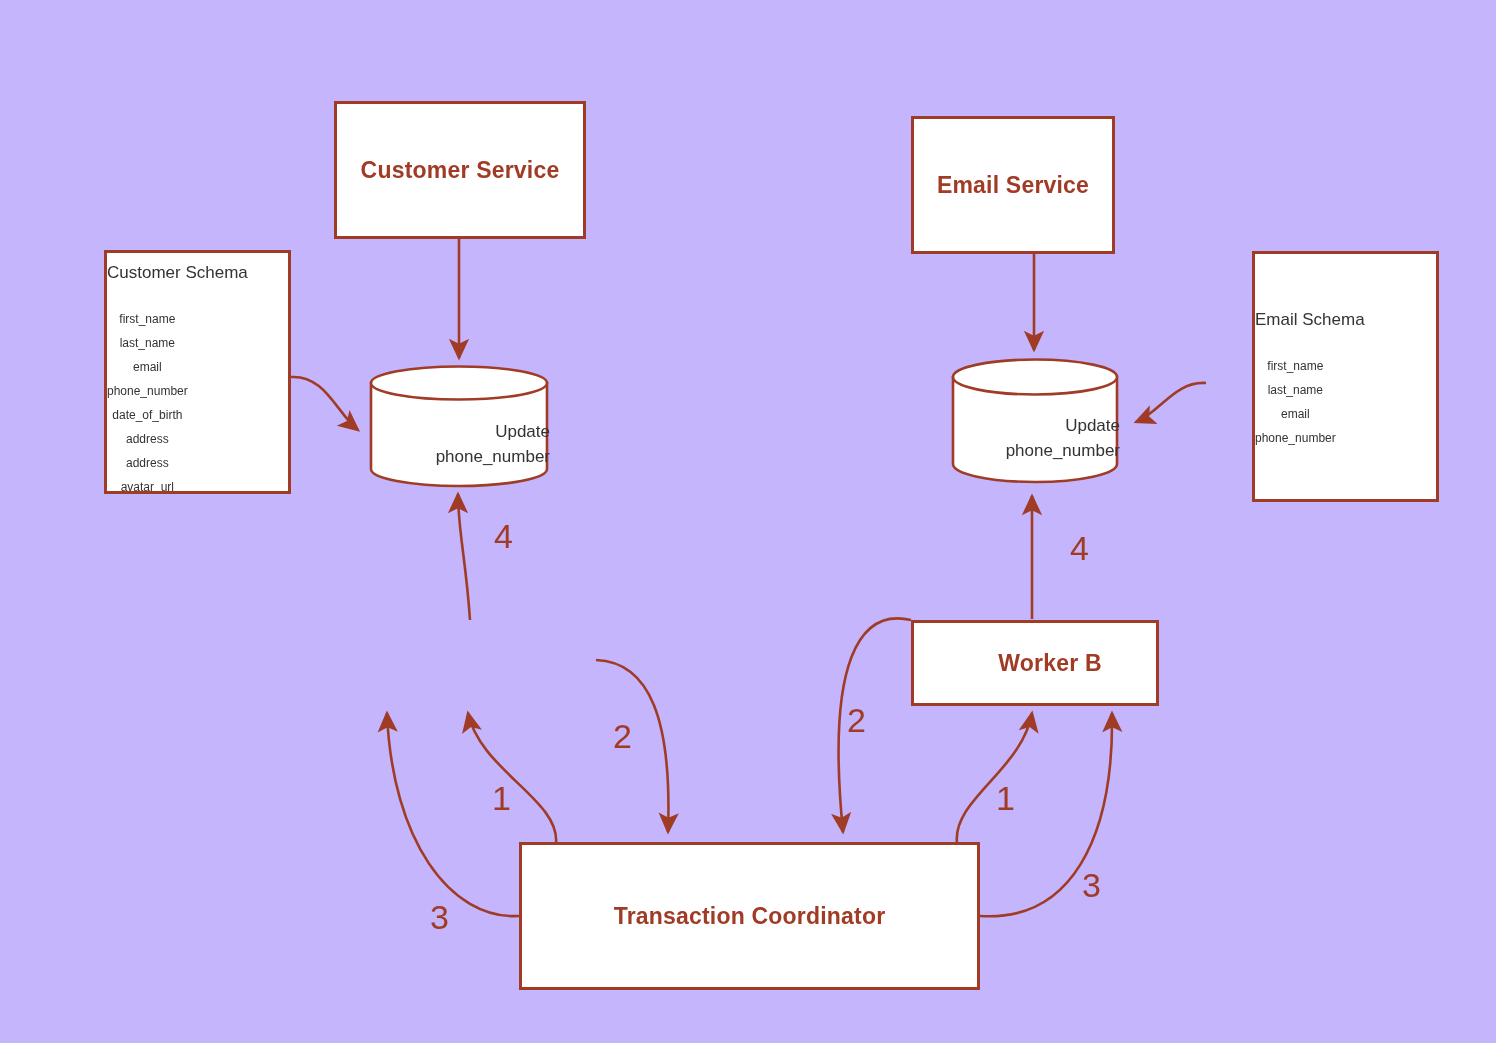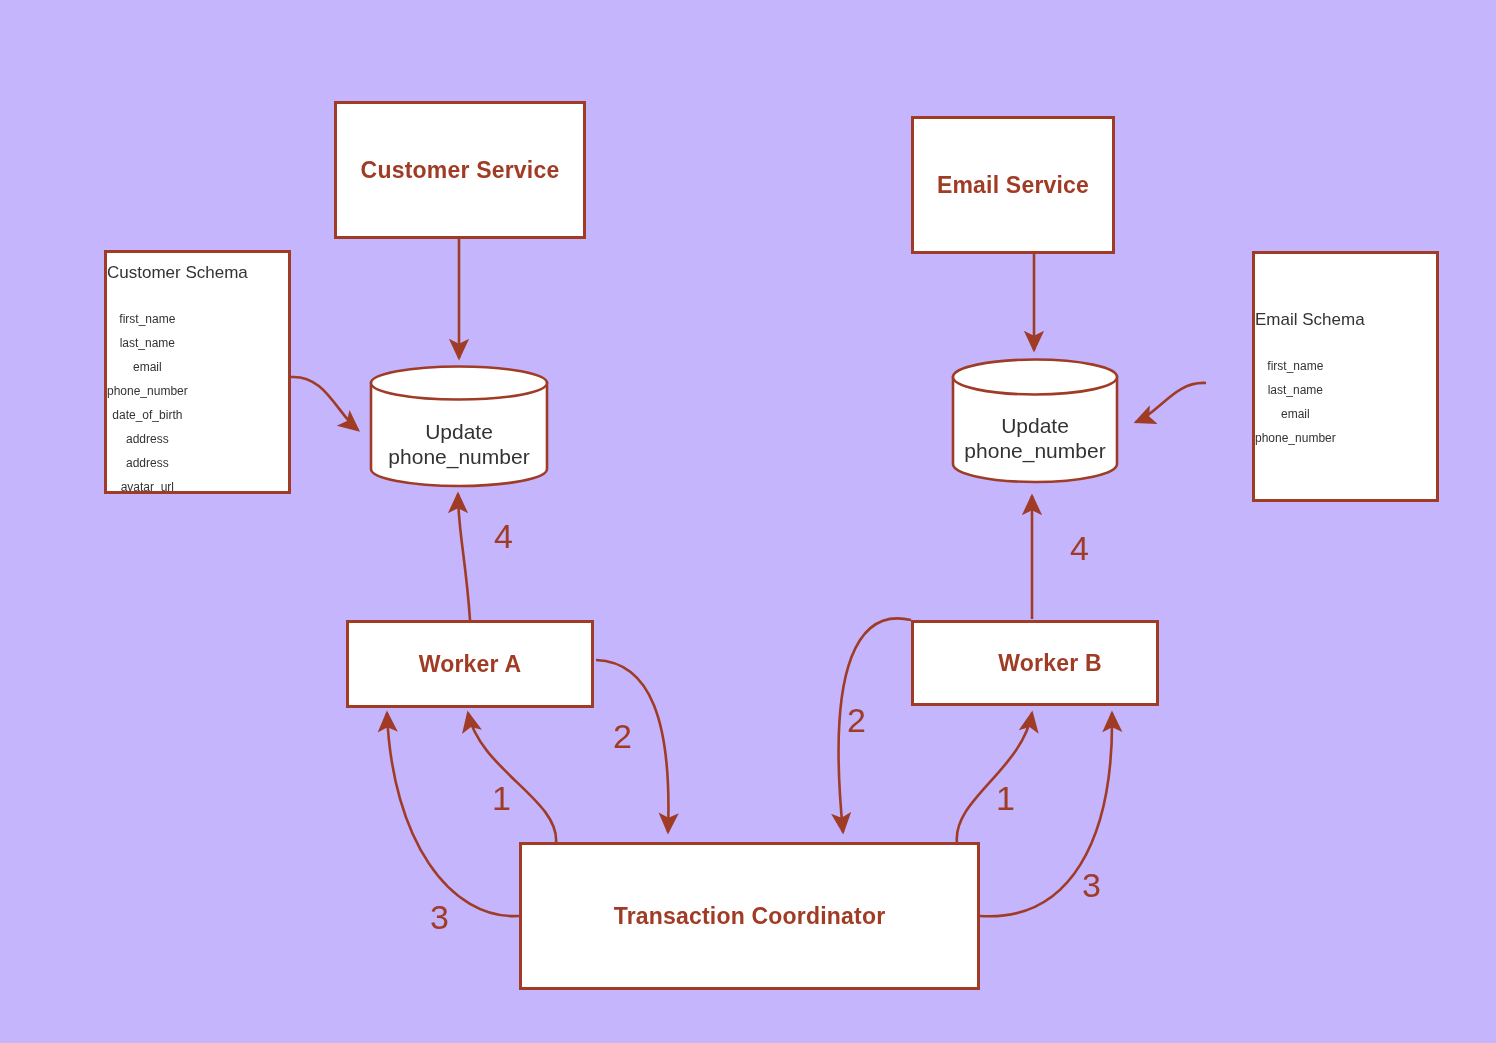--- a/index.html
+++ b/index.html
@@ -59,23 +59,23 @@
     font-size: 12px;
     text-align: center;
     line-height: 24px;
   }
   .cyl {
     position: absolute;
   }
   .cyl-text {
     position: absolute;
     width: 100%;
-    text-align: center;
+    text-align: right;
     color: #333333;
-    font-size: 21px;
+    font-size: 17px;
     line-height: 25px;
     pointer-events: none;
   }
   .edge-num {
     position: absolute;
     color: #a03c26;
     font-size: 34px;
     line-height: 1;
     white-space: nowrap;
   }
@@ -166,23 +166,20 @@
     <svg width="170" height="130" viewBox="0 0 170 130">
       <path d="M3,21 L3,108 A82,18 0 0 0 167,108 L167,21 Z" fill="#ffffff" stroke="#a03c26" stroke-width="2.6"></path>
       <ellipse cx="85" cy="21" rx="82" ry="17.5" fill="#ffffff" stroke="#a03c26" stroke-width="2.6"></ellipse>
     </svg>
     <div class="cyl-text" style="top:57px;">
       <div>Update</div>
       <div>phone_number</div>
     </div>
   </div>
 
-  <div class="node-box" style="left:346px; top:620px; width:248px; height:88px;">
-    <span class="node-label-bold">Worker A</span>
-  </div>
 
   <div class="node-box" style="left:911px; top:620px; width:248px; height:86px;padding-left:30px;">
     <span class="node-label-bold">Worker B</span>
   </div>
 
   <div class="node-box" style="left:519px; top:842px; width:461px; height:148px;">
     <span class="node-label-bold">Transaction Coordinator</span>
   </div>
 
   <div class="edge-num" style="left:494px; top:519px;">4</div>

